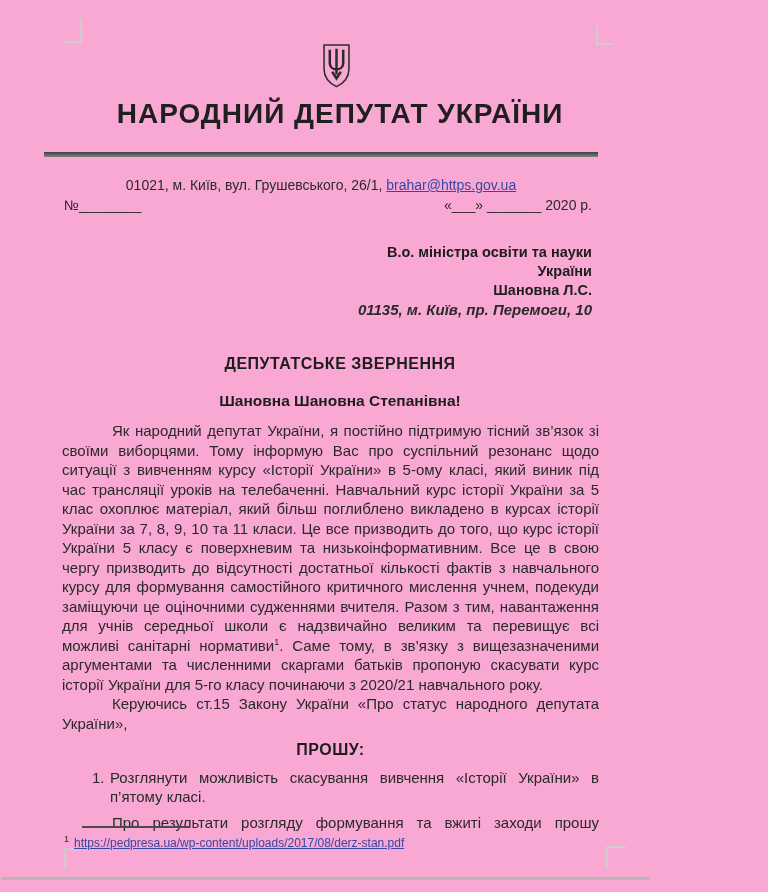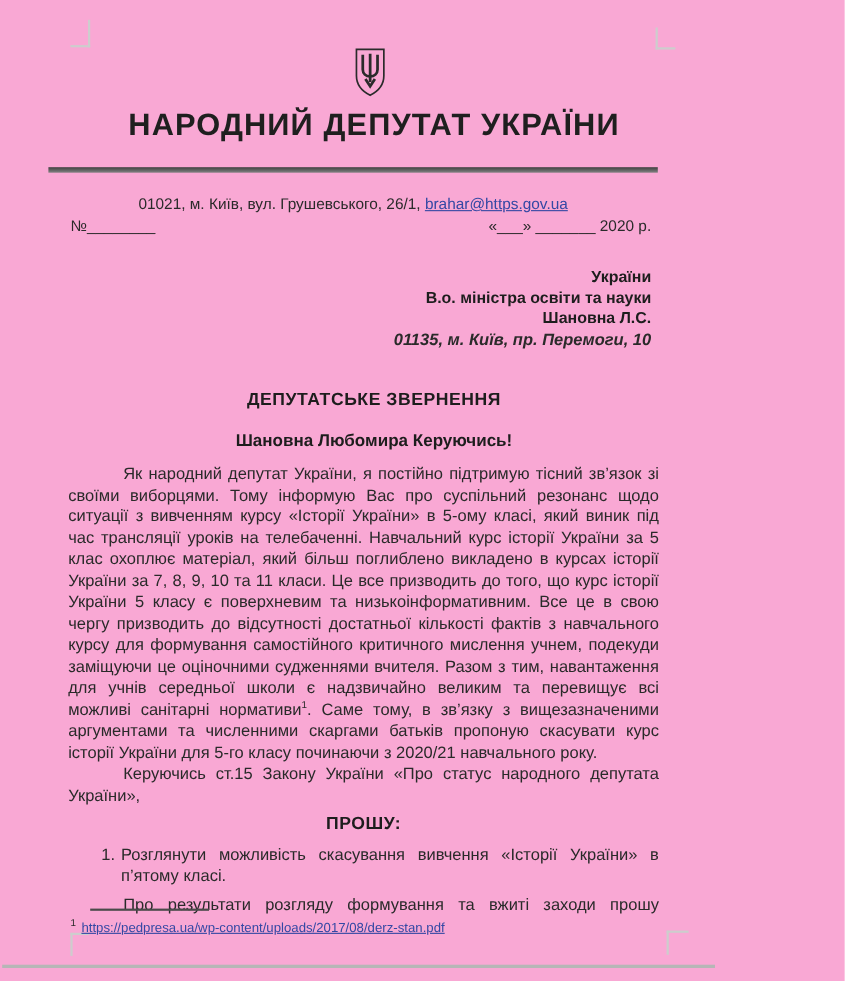--- a/index.html
+++ b/index.html
@@ -81,28 +81,28 @@
   <div class="rule"></div>
 
   <div class="address-line"><span>01021, м. Київ, вул. Грушевського, 26/1, </span><a class="link">brahar@https.gov.ua</a></div>
 
   <div class="no-date-row">
     <span>№________</span>
     <span>«___» _______ 2020 р.</span>
   </div>
 
   <div class="recipient">
+    <div>В.о. міністра освіти та науки</div>
     <div>України</div>
-    <div>В.о. міністра освіти та науки</div>
     <div>Шановна Л.С.</div>
     <div class="addr">01135, м. Київ, пр. Перемоги, 10</div>
   </div>
 
   <div class="dep-heading">ДЕПУТАТСЬКЕ ЗВЕРНЕННЯ</div>
-  <div class="salutation">Шановна Любомира Керуючись!</div>
+  <div class="salutation">Шановна Шановна Степанівна!</div>
 
   <div class="body-text">
     <p class="p-indent"><span>Як народний депутат України, я постійно підтримую тісний зв’язок зі своїми виборцями. Тому інформую Вас про суспільний резонанс щодо ситуації з вивченням курсу «Історії України» в 5-ому класі, який виник під час трансляції уроків на телебаченні. Навчальний курс історії України за 5 клас охоплює матеріал, який більш поглиблено викладено в курсах історії України за 7, 8, 9, 10 та 11 класи. Це все призводить до того, що курс історії України 5 класу є поверхневим та низькоінформативним. Все це в свою чергу призводить до відсутності достатньої кількості фактів з навчального курсу для формування самостійного критичного мислення учнем, подекуди заміщуючи це оціночними судженнями вчителя. Разом з тим, навантаження для учнів середньої школи  є надзвичайно великим та перевищує всі можливі санітарні нормативи</span><sup>1</sup><span>. Саме тому, в зв’язку з вищезазначеними аргументами та численними скаргами батьків пропоную скасувати курс історії України для 5-го класу починаючи з 2020/21 навчального року.</span></p>
     <p class="p-indent">Керуючись ст.15 Закону України «Про статус народного депутата України»,</p>
     <p class="request-heading">ПРОШУ:</p>
     <div class="list-item">
       <span class="li-num">1.</span>
       <span>Розглянути можливість скасування вивчення «Історії України» в п’ятому класі.</span>
     </div>
     <p class="p-indent p-last">Про результати розгляду формування та вжиті заходи прошу</p>

